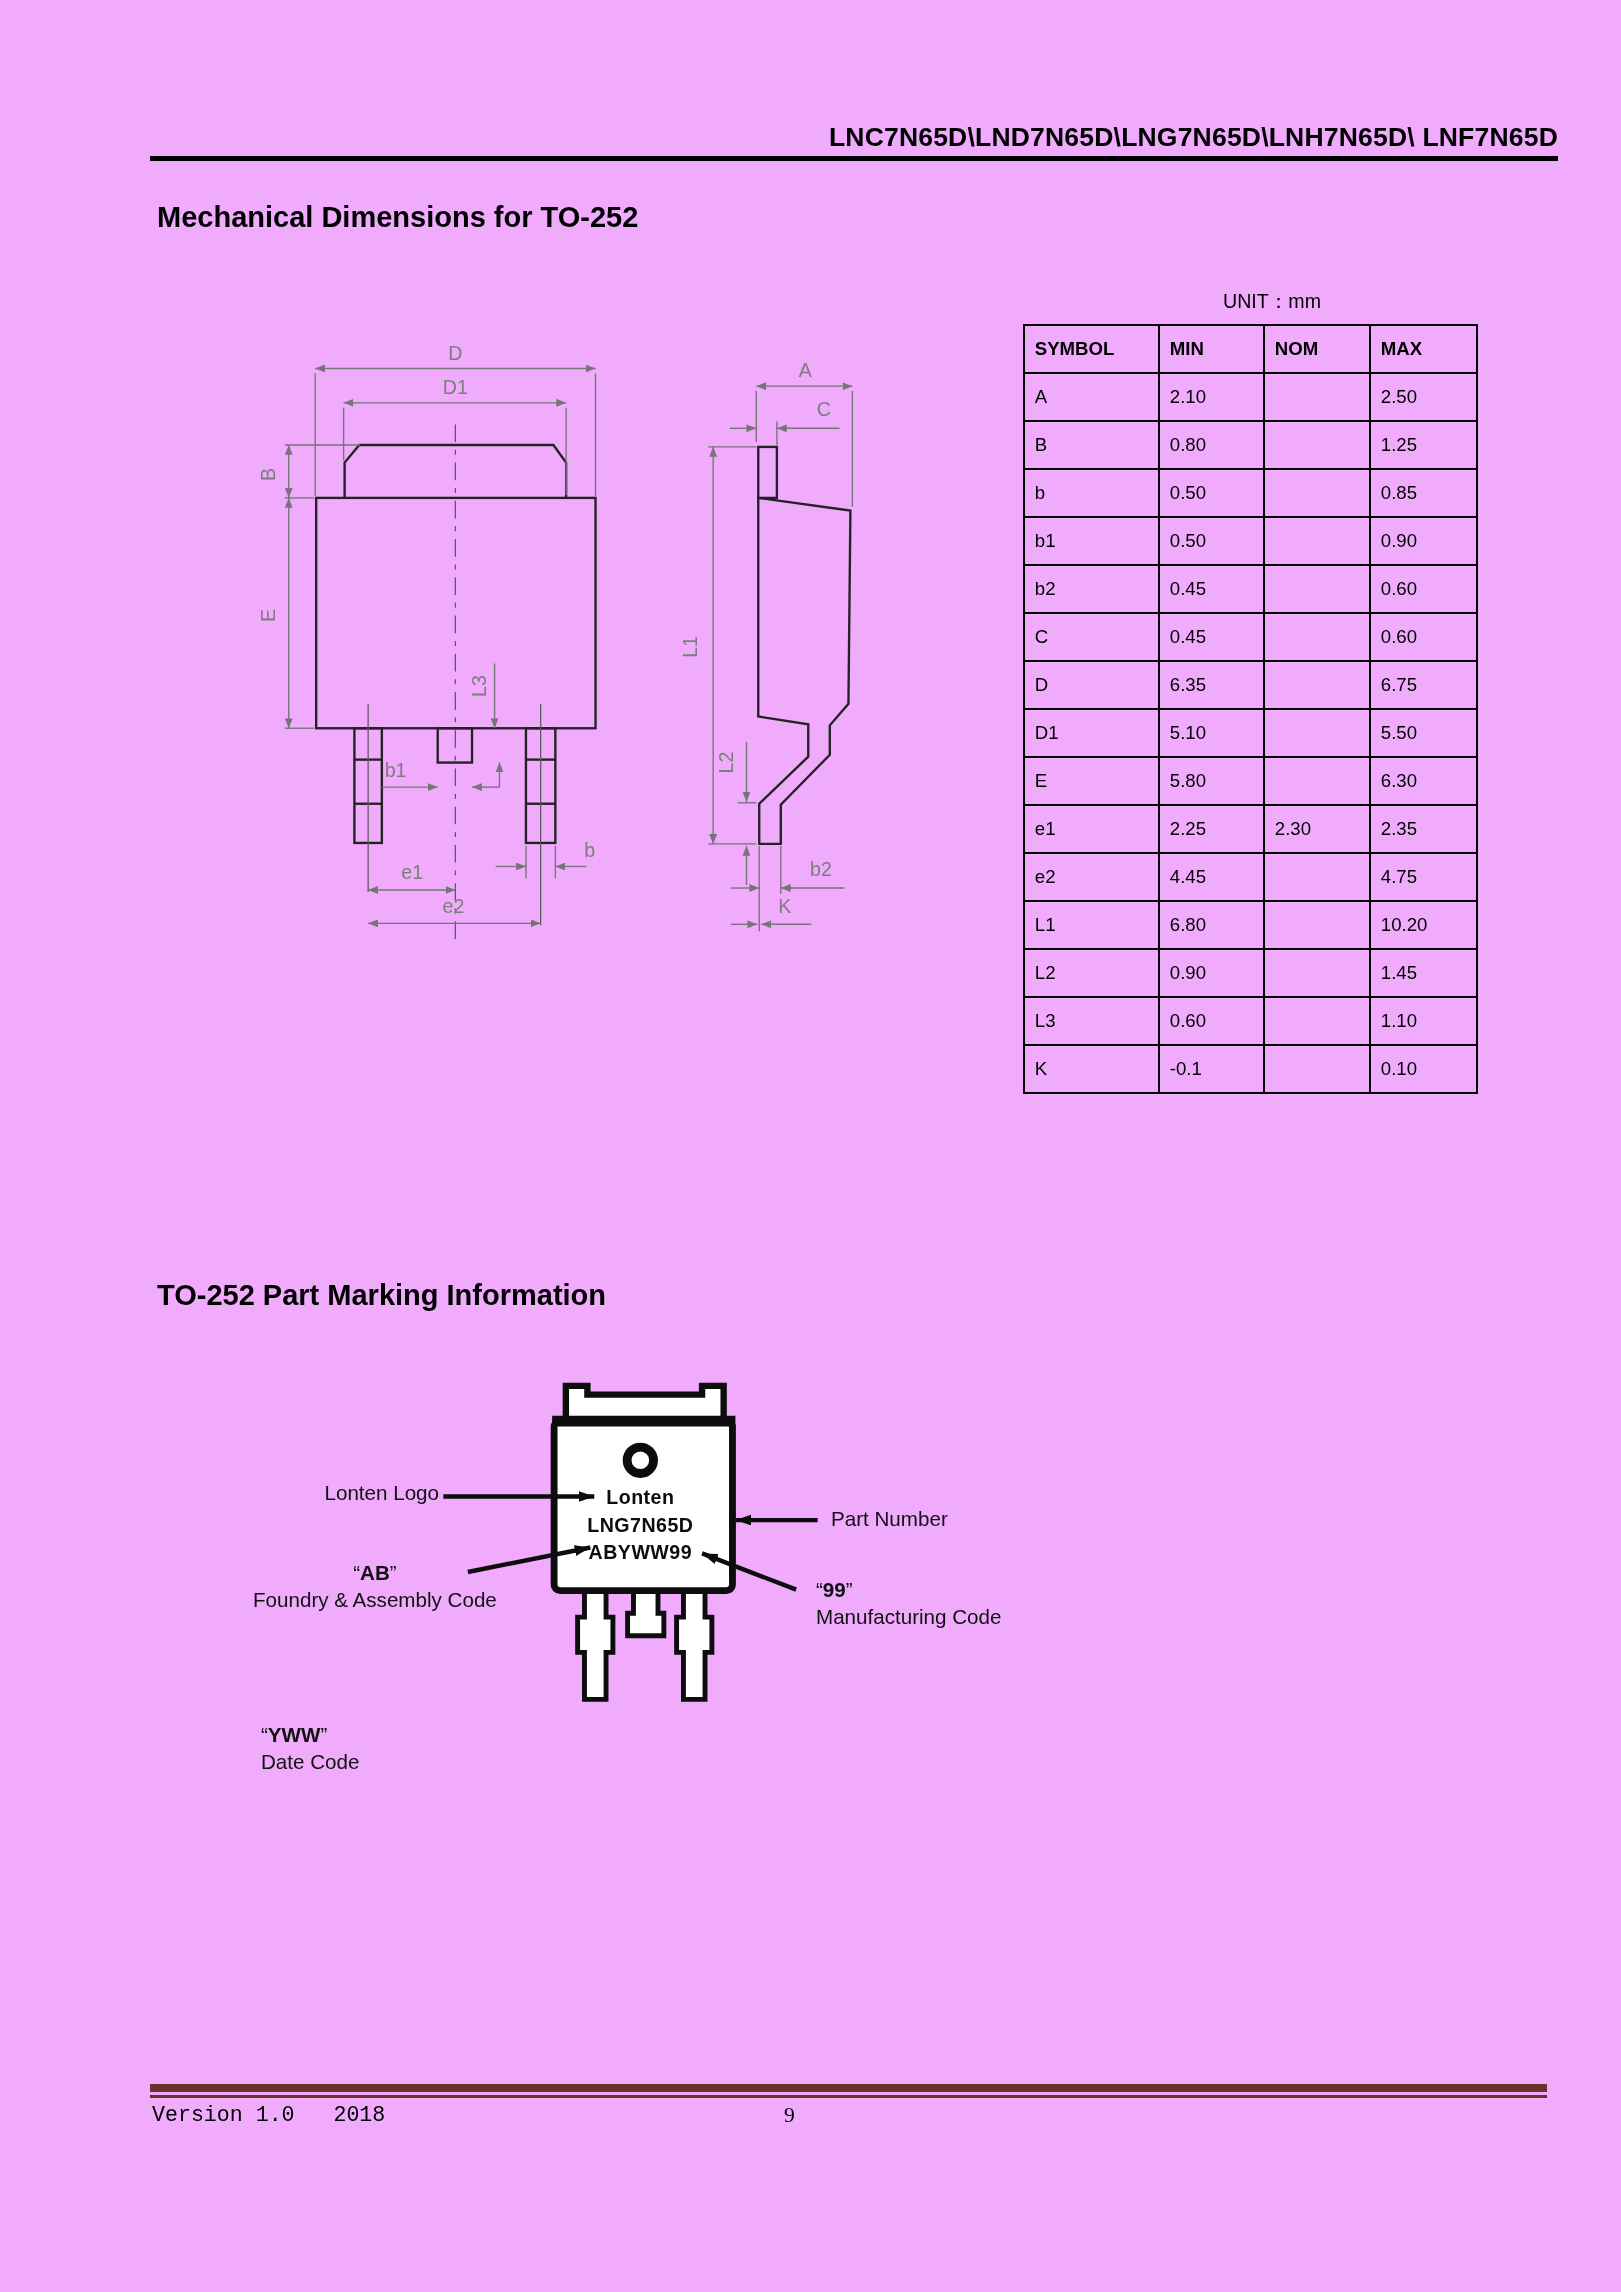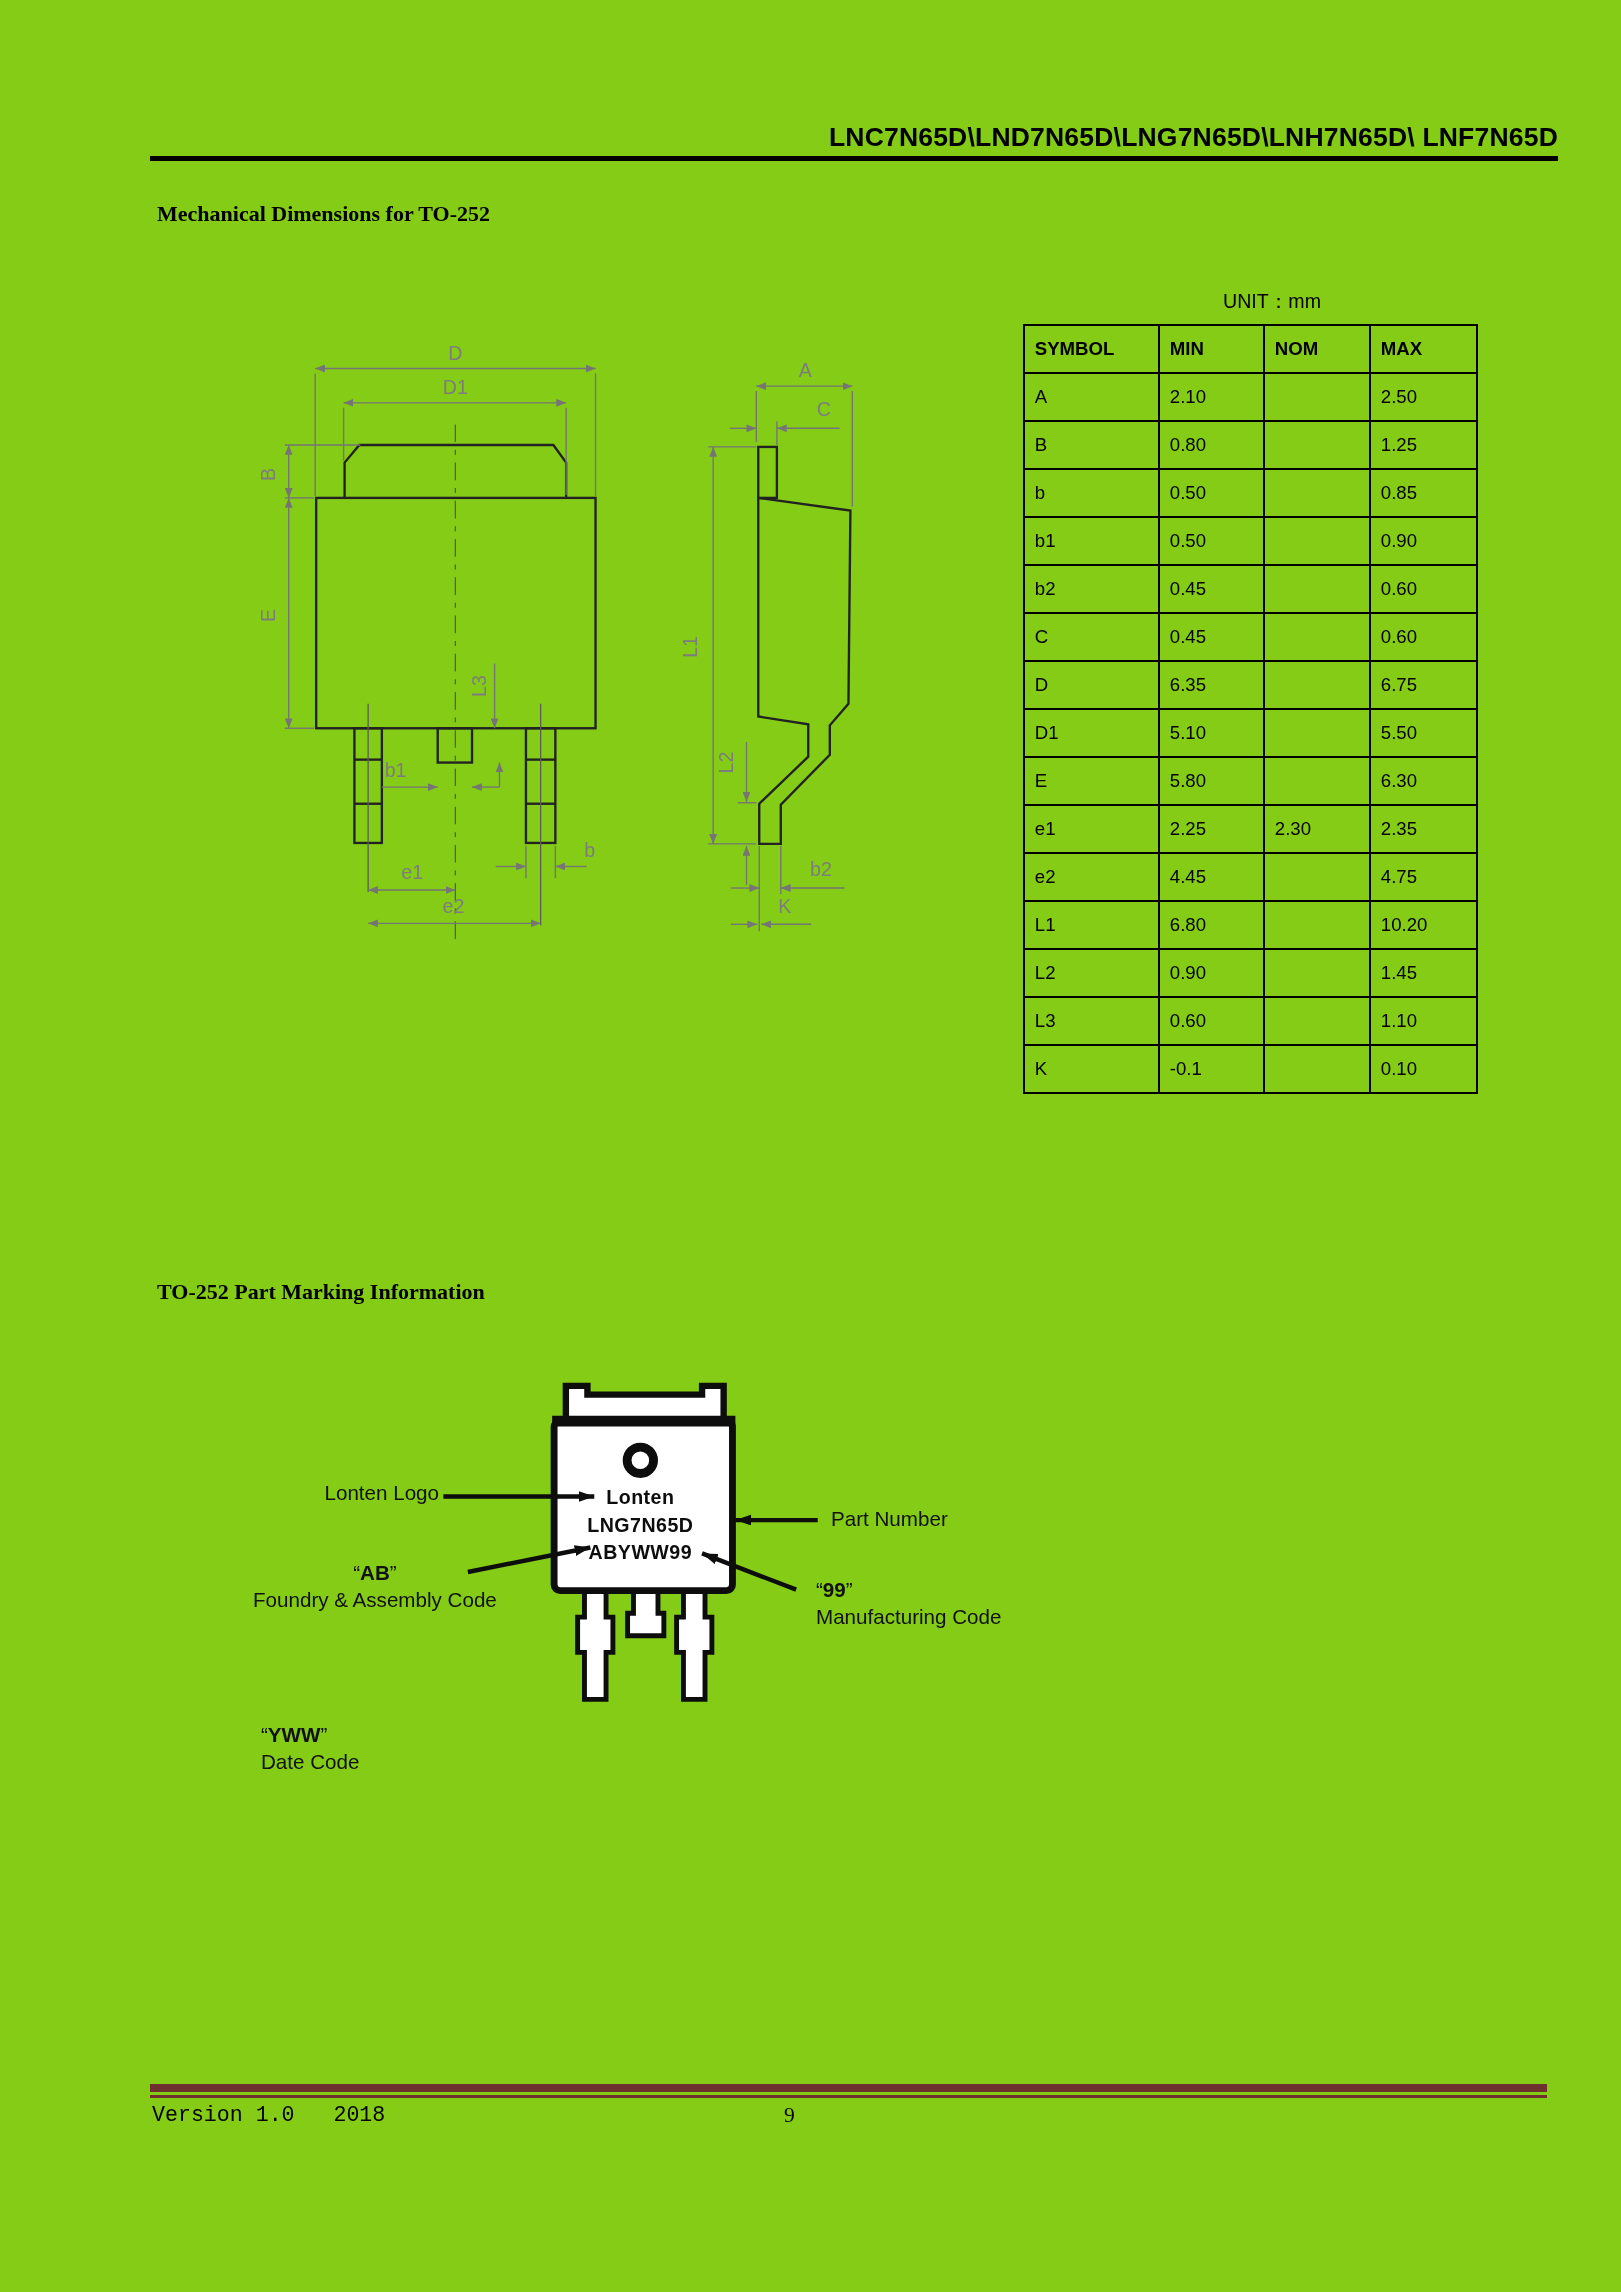--- a/index.html
+++ b/index.html
@@ -1,25 +1,25 @@
 <!DOCTYPE html>
 <html><head>
 <meta charset="utf-8">
 <style>
   html,body{margin:0;padding:0;background:#888;}
   .page{
-    position:relative;width:1621px;height:2293px;background:#84cc16;
+    position:relative;width:1621px;height:2293px;background:#f0abfc;
     font-family:"Liberation Sans",sans-serif;color:#000;overflow:hidden;margin:0 auto;
   }
   .abs{position:absolute;}
   
   .doc-title{left:490px;top:122px;width:1068px;text-align:right;font-weight:bold;font-size:26.5px;letter-spacing:0.2px;}
   .header-rule{left:150px;top:156px;width:1408px;height:4.9px;background:#000;}
   
-  .sec-heading{font-weight:bold;font-size:22px;font-family:Liberation Serif, serif;}
+  .sec-heading{font-weight:bold;font-size:29px;}
   .sec1{left:157px;top:201px;}
   .sec2{left:157px;top:1279px;}
   
   .unit-label{left:1223px;top:288px;font-size:19.6px;}
   
   table.dims{border-collapse:collapse;table-layout:fixed;font-size:18.6px;}
   table.dims th,table.dims td{
     border:2px solid #000;height:48px;box-sizing:border-box;
     padding:0 0 0 9.8px;text-align:left;vertical-align:middle;font-weight:normal;
   }

